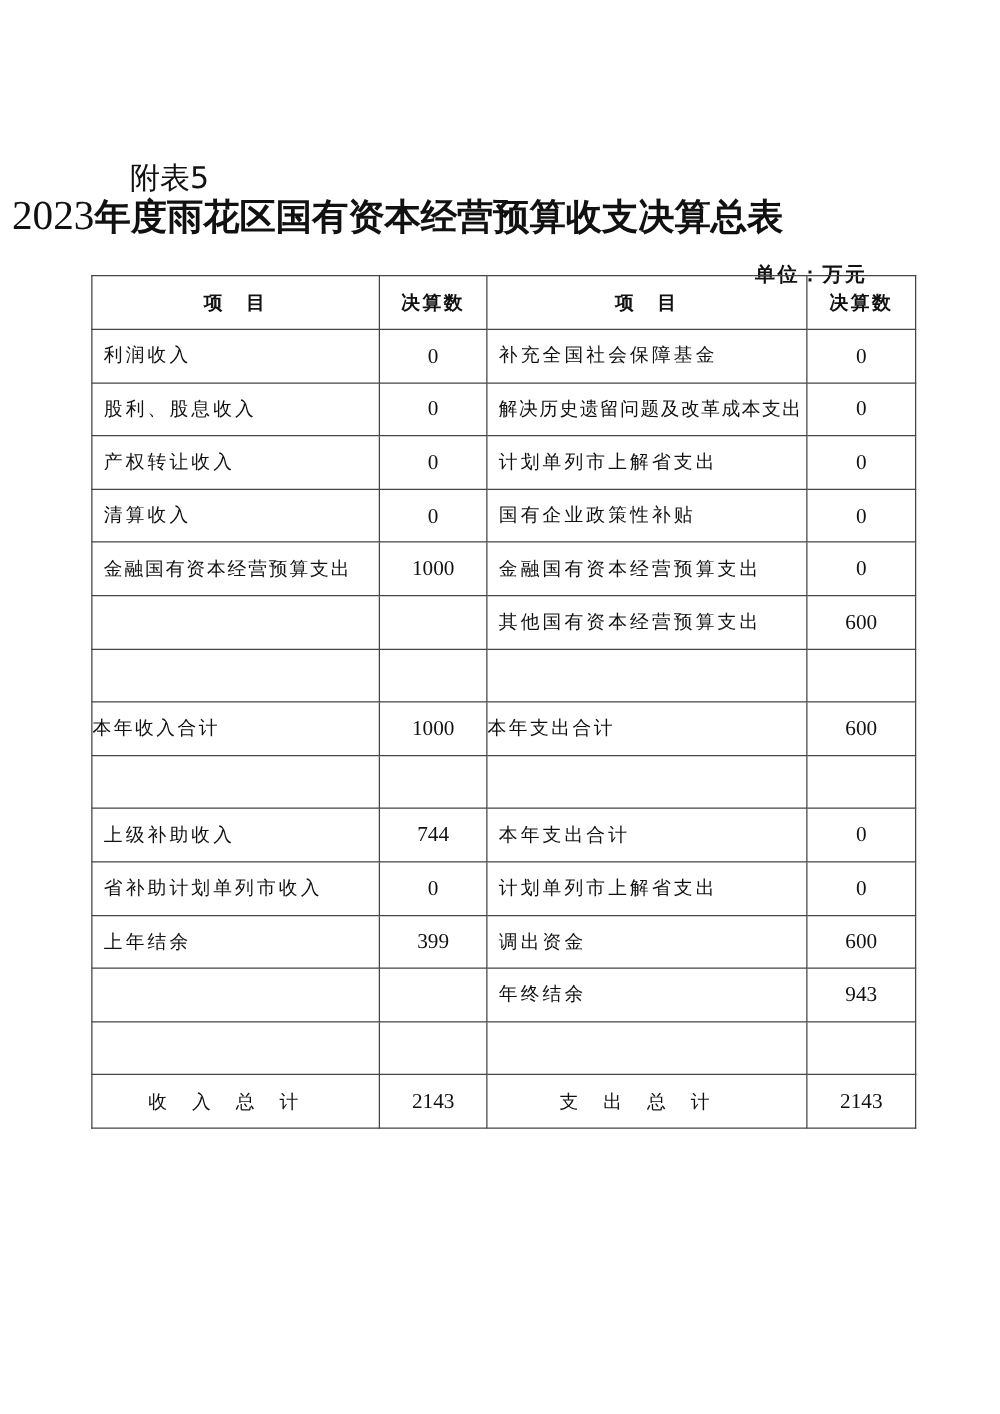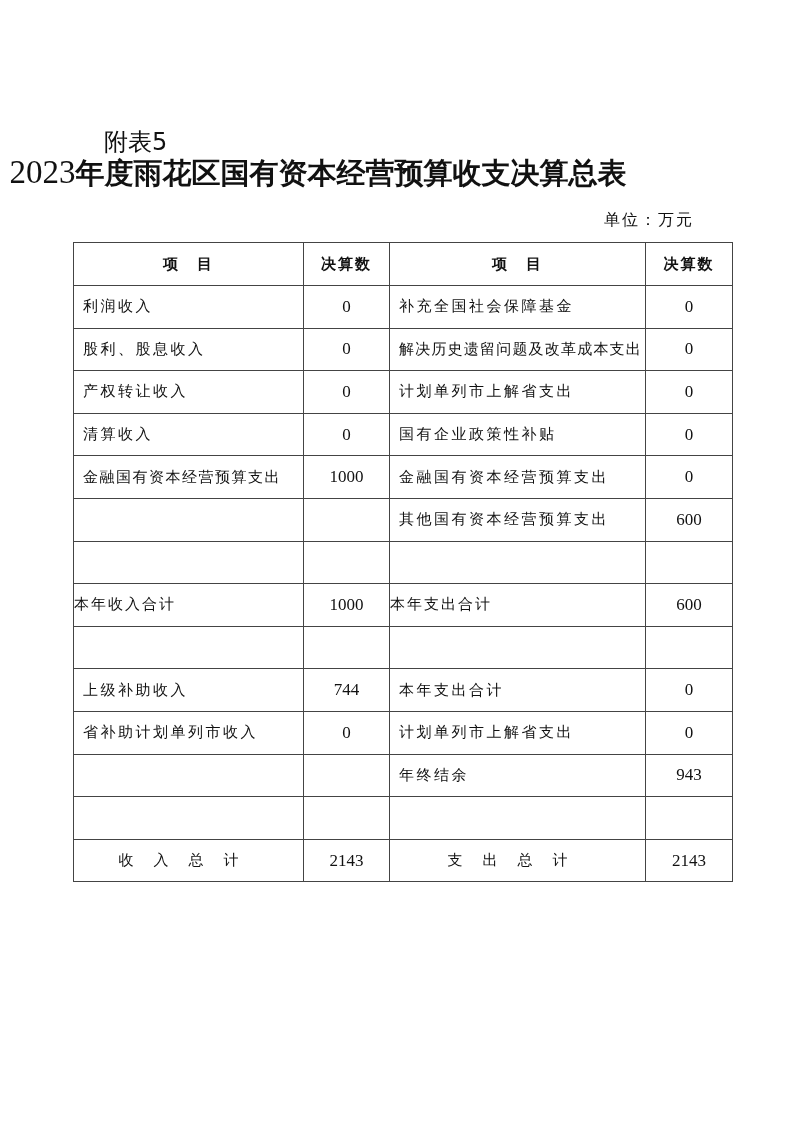--- a/index.html
+++ b/index.html
@@ -5,22 +5,22 @@
   html, body { margin: 0; padding: 0; background: #ffffff; }
   body { width: 800px; height: 1131px; position: relative; overflow: hidden;
          font-family: "DejaVu Serif", "Liberation Serif", serif; color: #111; }
   .annex { position: absolute; left: 104px; top: 126px; font-size: 24px;
            font-family: "DejaVu Sans", sans-serif; }
   .title { position: absolute; left: 0; width: 636px; top: 154px; text-align: center;
            font-size: 29px; font-weight: bold; letter-spacing: 0px;
            font-family: "DejaVu Serif", serif; }
   .title .yr { font-family: "Liberation Serif", serif; font-weight: normal; font-size: 33px; }
   .unit { position: absolute; left: 604px; top: 210px; font-size: 16px; letter-spacing: 2px;
-          font-family: "DejaVu Sans", sans-serif; }
-  table { position: absolute; left: 73px; top: 242px; width: 659px;
+          font-family: "DejaVu Sans", sans-serif; font-weight: bold; }
+  table { position: absolute; left: 73px; top: 220px; width: 659px;
           border-collapse: collapse; table-layout: fixed; border-radius: 31px; }
   td { border: 1px solid #444; height: 41.6px; padding: 0; font-size: 15px;
        font-family: "DejaVu Sans", sans-serif; letter-spacing: 2px; vertical-align: middle; }
   tr.hdr td { height: 42px; font-weight: bold; text-align: center; }
   td.item { padding-left: 9px; white-space: nowrap; overflow: hidden; letter-spacing: 2.5px; }
   td.num { text-align: center; font-family: "Liberation Serif", serif; font-size: 17px; letter-spacing: 0; }
   td.center { text-align: left; padding-left: 0; }
   td.spaced { text-align: center; letter-spacing: 20px; padding-left: 0; }
   col.c1 { width: 230px; } col.c2 { width: 86px; } col.c3 { width: 256px; } col.c4 { width: 87px; }
 </style>
@@ -105,20 +105,26 @@
     <td class="item">本年支出合计</td>
     <td class="num">0</td>
   </tr>
   <tr>
     <td class="item">省补助计划单列市收入</td>
     <td class="num">0</td>
     <td class="item">计划单列市上解省支出</td>
     <td class="num">0</td>
   </tr>
   <tr>
+    <td class="item">上年结余</td>
+    <td class="num">399</td>
+    <td class="item">调出资金</td>
+    <td class="num">600</td>
+  </tr>
+  <tr>
     <td class="item"></td>
     <td class="num"></td>
     <td class="item">年终结余</td>
     <td class="num">943</td>
   </tr>
   <tr>
     <td class="item"></td>
     <td class="num"></td>
     <td class="item"></td>
     <td class="num"></td>

